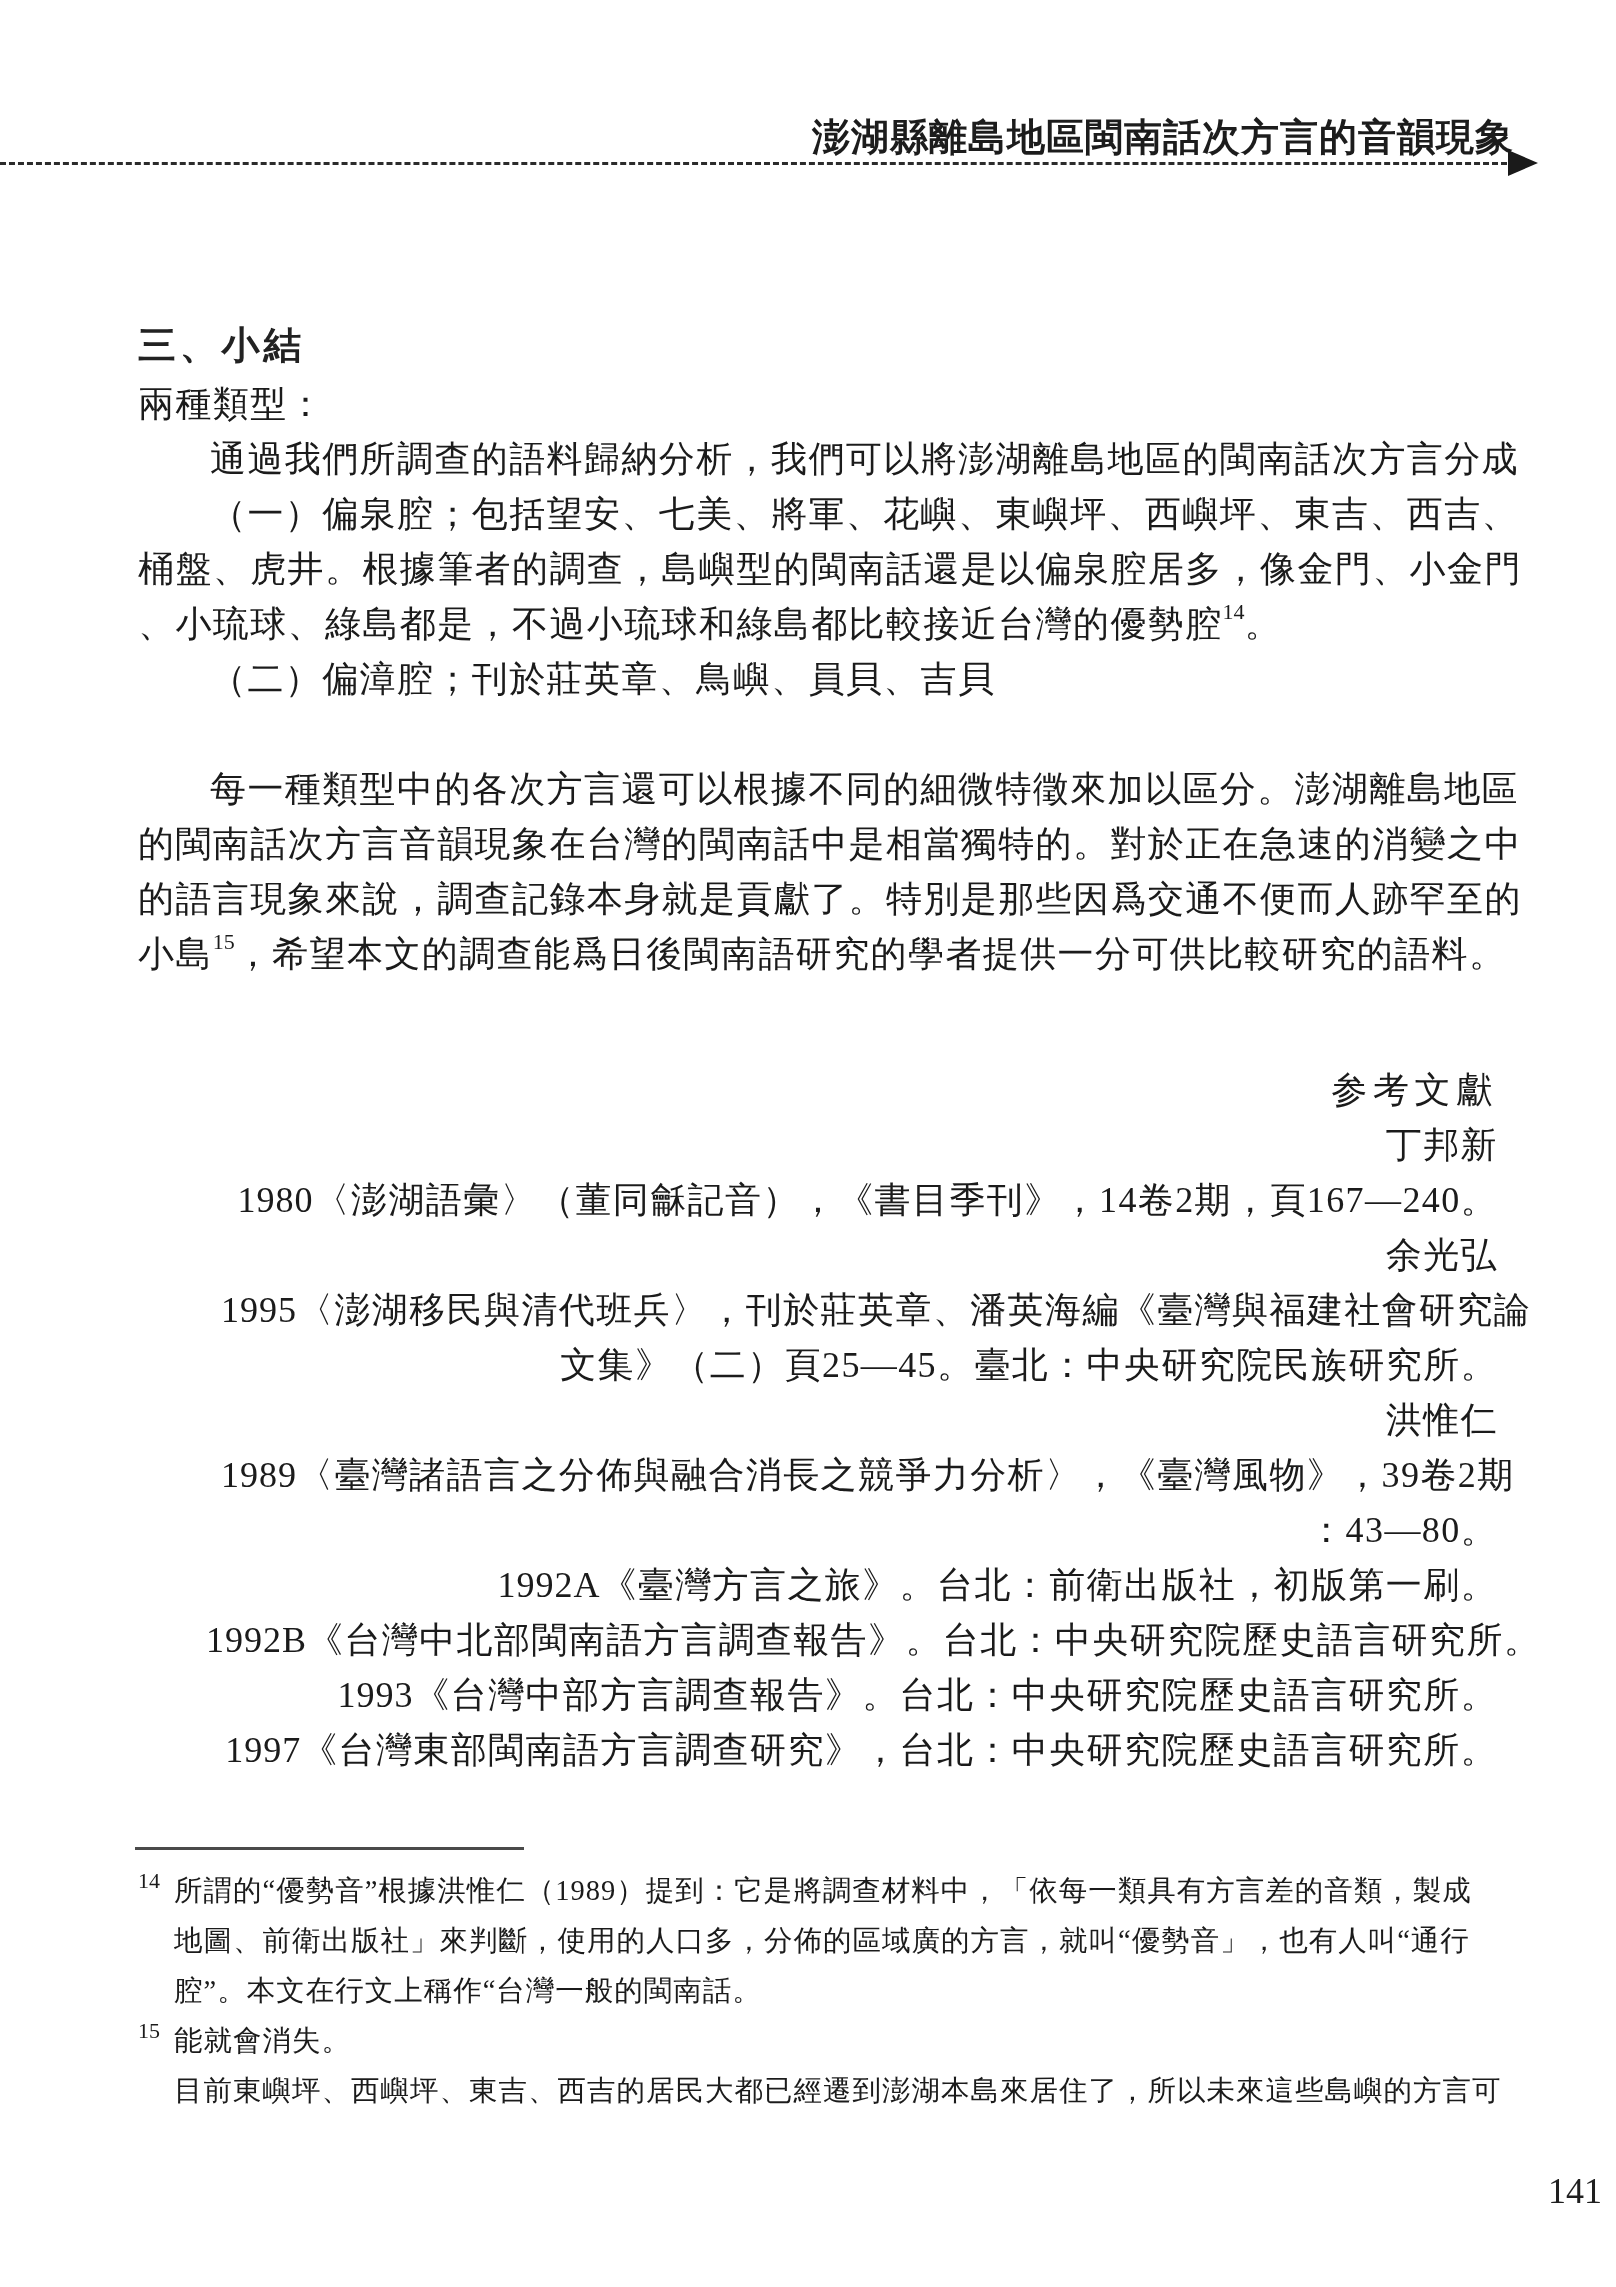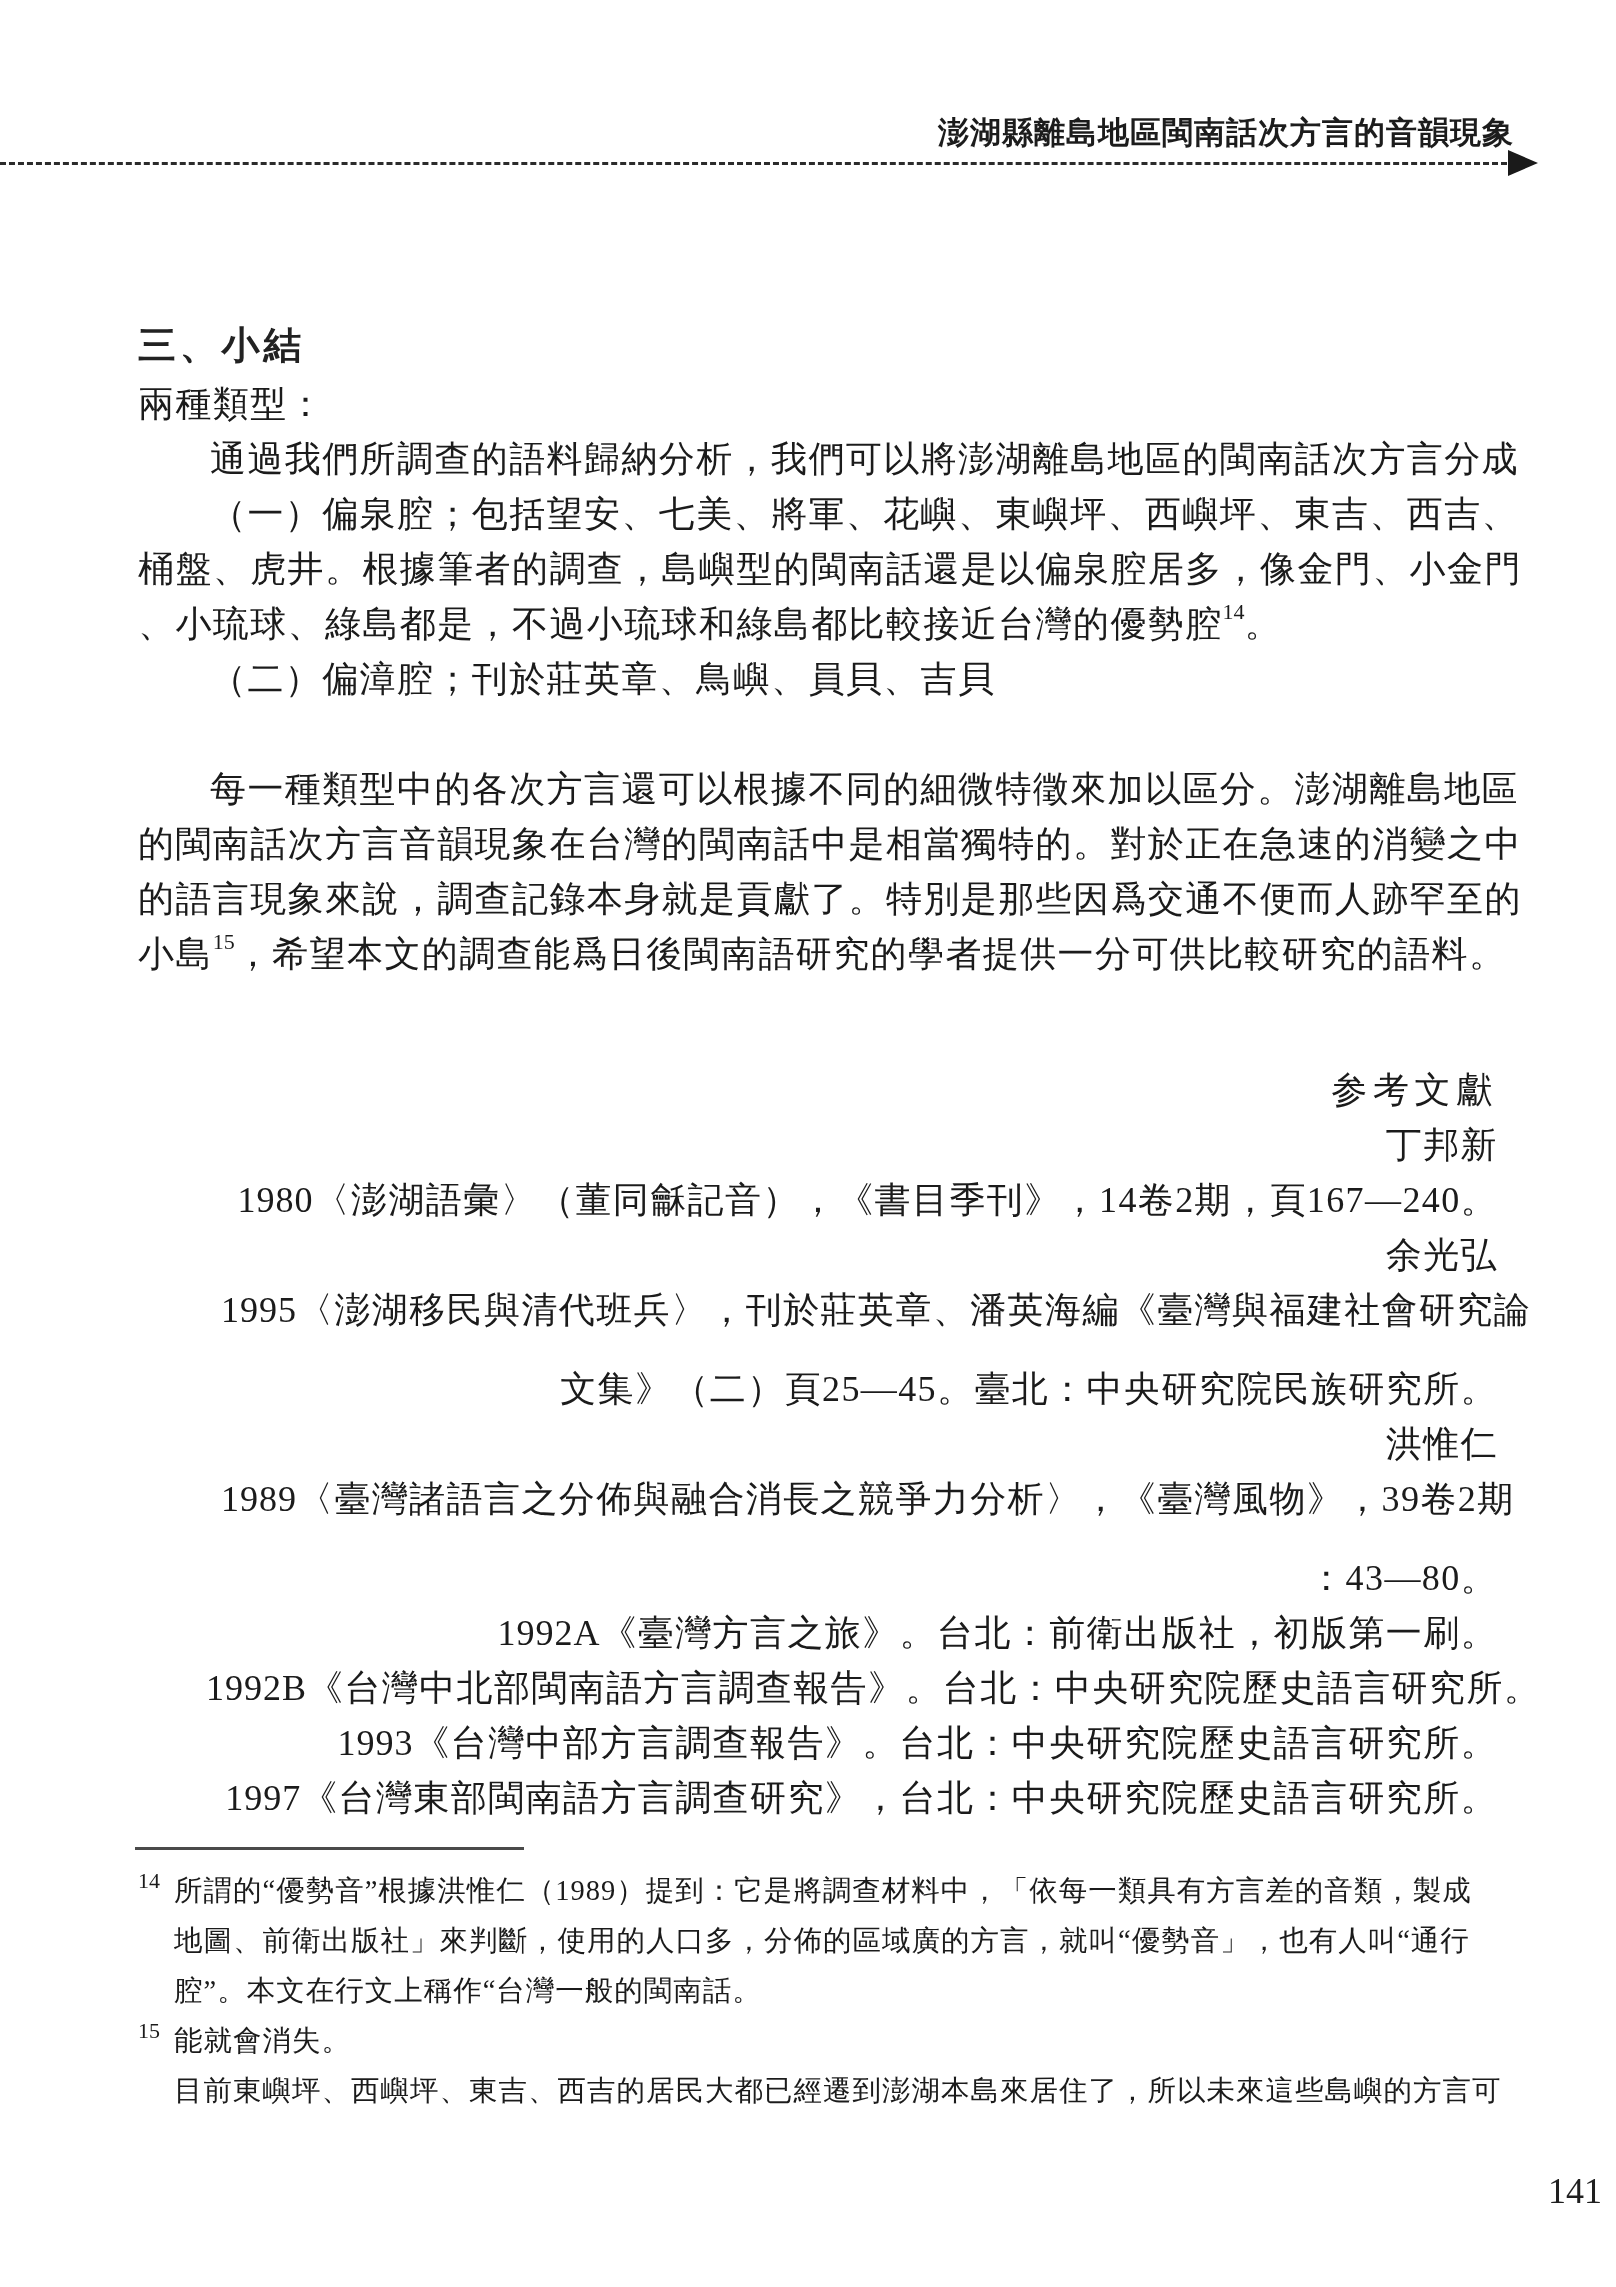--- a/index.html
+++ b/index.html
@@ -13,21 +13,21 @@
     color: #1b1b1b;
   }
 
   
   .running-title {
     position: absolute;
     top: 112px;
     right: 103px;
     font-family: "Liberation Sans", "DejaVu Sans", sans-serif;
     font-weight: 700;
-    font-size: 31px;
+    font-size: 38px;
     letter-spacing: 1px;
     color: #1c1c1c;
     white-space: nowrap;
   }
   .header-rule {
     position: absolute;
     top: 162px;
     left: 0;
     width: 1507px;
     height: 0;
@@ -88,21 +88,21 @@
     left: 138px;
     width: 1360px;
     font-size: 36px;
     letter-spacing: 1.4px;
     text-align: right;
   }
   .references .line { line-height: 55px; height: 55px; }
   .ref-heading { letter-spacing: 5.7px; }
   .ref-item { padding-left: 68px; }
   .ref-year { display: inline-block; min-width: 91px; letter-spacing: 1px; }
-  .ref-cont { padding-left: 169px; margin-top: 24px; }
+  .ref-cont { padding-left: 169px; }
 
   
   .fn-sep {
     position: absolute;
     top: 1847px;
     left: 135px;
     width: 389px;
     height: 2.9px;
     background: #4a4a4a;
   }

